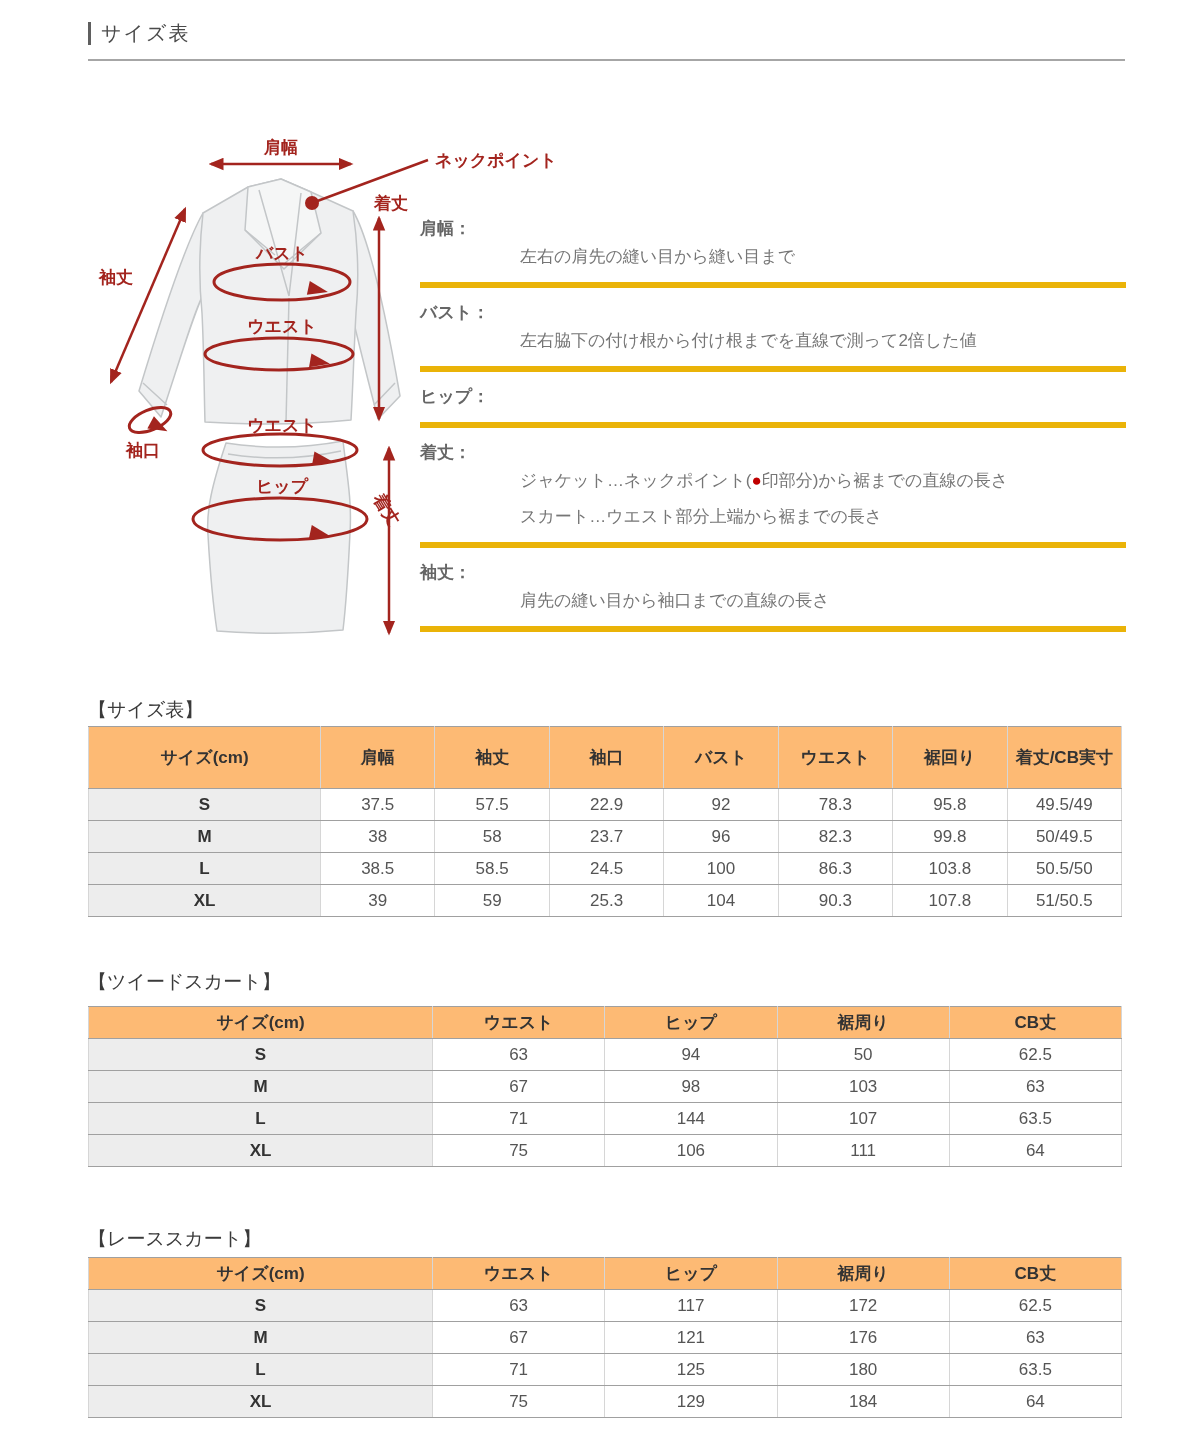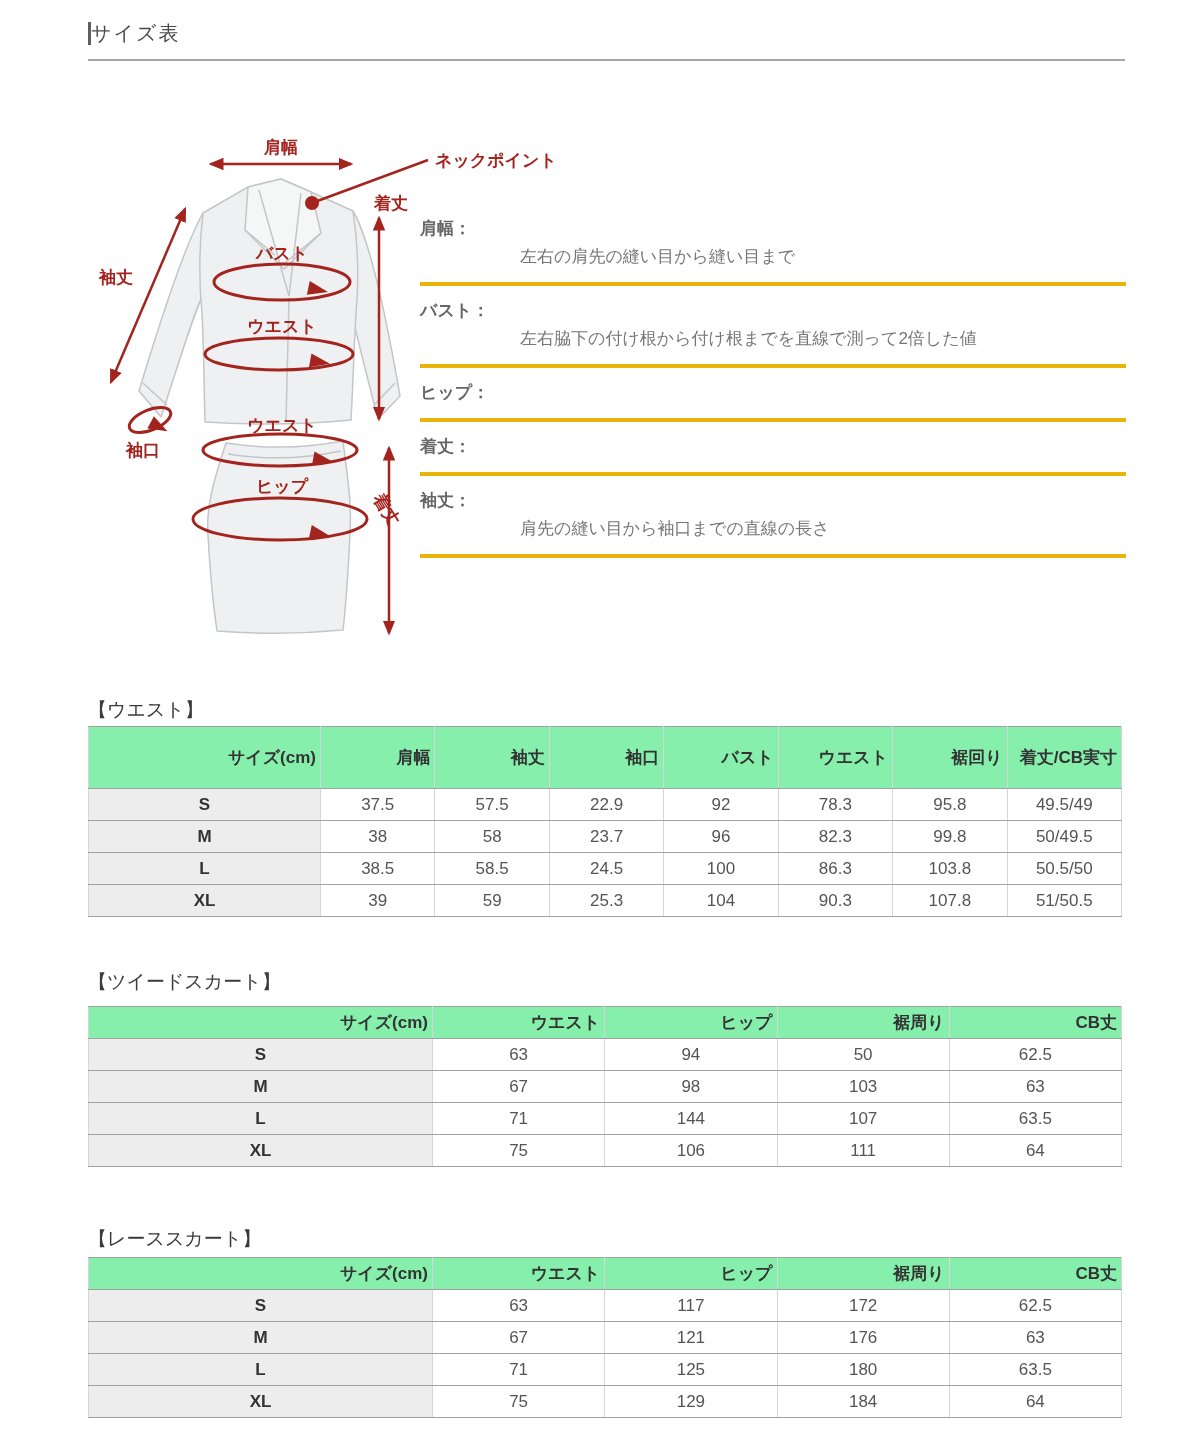--- a/index.html
+++ b/index.html
@@ -2,50 +2,50 @@
 <html><head>
 <meta charset="utf-8">
 <style>
   * { margin:0; padding:0; box-sizing:border-box; }
   html,body { background:#ffffff; }
   .page {
     position:relative; width:1200px; height:1440px; background:#fff;
     font-family:"Liberation Sans","DejaVu Sans",sans-serif; color:#555; overflow:hidden;
   }
   
-  .page-header { position:absolute; left:88px; top:20px; display:flex; align-items:center; }
+  .page-header { position:absolute; left:88px; top:20px; display:flex; align-items:center; gap:10px; }
   .header-bar { width:3px; height:23px; background:#5f5f5f; }
   .header-title { font-size:20px; color:#4a4a4a; letter-spacing:2px; }
   .header-rule { position:absolute; left:88px; top:59px; width:1037px; border-top:2px solid #a6a6a6; }
 
   
   .diagram-svg { position:absolute; left:95px; top:133px; }
   .dg { font:bold 17px "Liberation Sans","DejaVu Sans",sans-serif; fill:#a3241e; }
   .garment { fill:#eff0f1; stroke:#c3c6c8; stroke-width:1.5; stroke-linejoin:round; }
   .gline { fill:none; stroke:#c3c6c8; stroke-width:1.5; stroke-linejoin:round; }
   .rline { fill:none; stroke:#a3241e; stroke-width:2.5; }
   .rell  { fill:none; stroke:#a3241e; stroke-width:3; }
   .rhead { fill:#a3241e; }
 
   
   .defs { position:absolute; left:420px; top:204px; width:706px; }
-  .def-row { display:flex; border-bottom:4px solid #eab308; padding:7px 0; font-size:17px; line-height:36px; color:#767676; }
+  .def-row { display:flex; border-bottom:6px solid #eab308; padding:7px 0; font-size:17px; line-height:36px; color:#767676; }
   .def-term { width:100px; flex:none; color:#666; font-weight:bold; }
   .def-text { max-width:560px;margin-top:28px; }
   .red-dot { color:#c00000; }
 
   
   .section-title { position:absolute; left:88px; font-size:19px; color:#3a3a3a; }
   .size-table { position:absolute; left:88px; width:1034px; border-collapse:collapse; table-layout:fixed; font-size:17px; }
   .size-table th, .size-table td {
     border-left:1px solid #d6d6d6; border-right:1px solid #d6d6d6;
     border-top:1px solid #a0a0a0; border-bottom:1px solid #a0a0a0;
     text-align:center; vertical-align:middle; padding:2px 4px;
   }
-  .size-table th { background:#86efac; color:#333; font-weight:bold;text-align:right; }
+  .size-table th { background:#fdba74; color:#333; font-weight:bold; }
   .size-table td { color:#555; height:32px; background:#fff; }
   .size-table td.row-label { background:#ededed; color:#333; font-weight:bold; }
   #jacket-table th { height:62px; }
   #tweed-table th, #lace-table th { height:32px; }
   #jacket-title { top:697px; }  #jacket-table { top:726px; }
   #tweed-title  { top:969px; }  #tweed-table  { top:1006px; }
   #lace-title   { top:1226px; } #lace-table   { top:1257px; }
 </style>
 </head>
 <body>
@@ -126,28 +126,32 @@
     </div>
     <div class="def-row">
       <div class="def-term">バスト：</div>
       <div class="def-text">左右脇下の付け根から付け根までを直線で測って2倍した値</div>
     </div>
     <div class="def-row">
       <div class="def-term">ヒップ：</div>
     </div>
     <div class="def-row">
       <div class="def-term">着丈：</div>
+      <div class="def-text">
+        <div><span>ジャケット…ネックポイント(</span><span class="red-dot">●</span><span>印部分)から裾までの直線の長さ</span></div>
+        <div>スカート…ウエスト部分上端から裾までの長さ</div>
+      </div>
     </div>
     <div class="def-row">
       <div class="def-term">袖丈：</div>
       <div class="def-text">肩先の縫い目から袖口までの直線の長さ</div>
     </div>
   </div>
 
-  <div class="section-title" id="jacket-title">【ウエスト】</div>
+  <div class="section-title" id="jacket-title">【サイズ表】</div>
   <table class="size-table" id="jacket-table">
     <colgroup>
         <col style="width:232px">
         <col>
         <col>
         <col>
         <col>
         <col>
         <col>
         <col>

